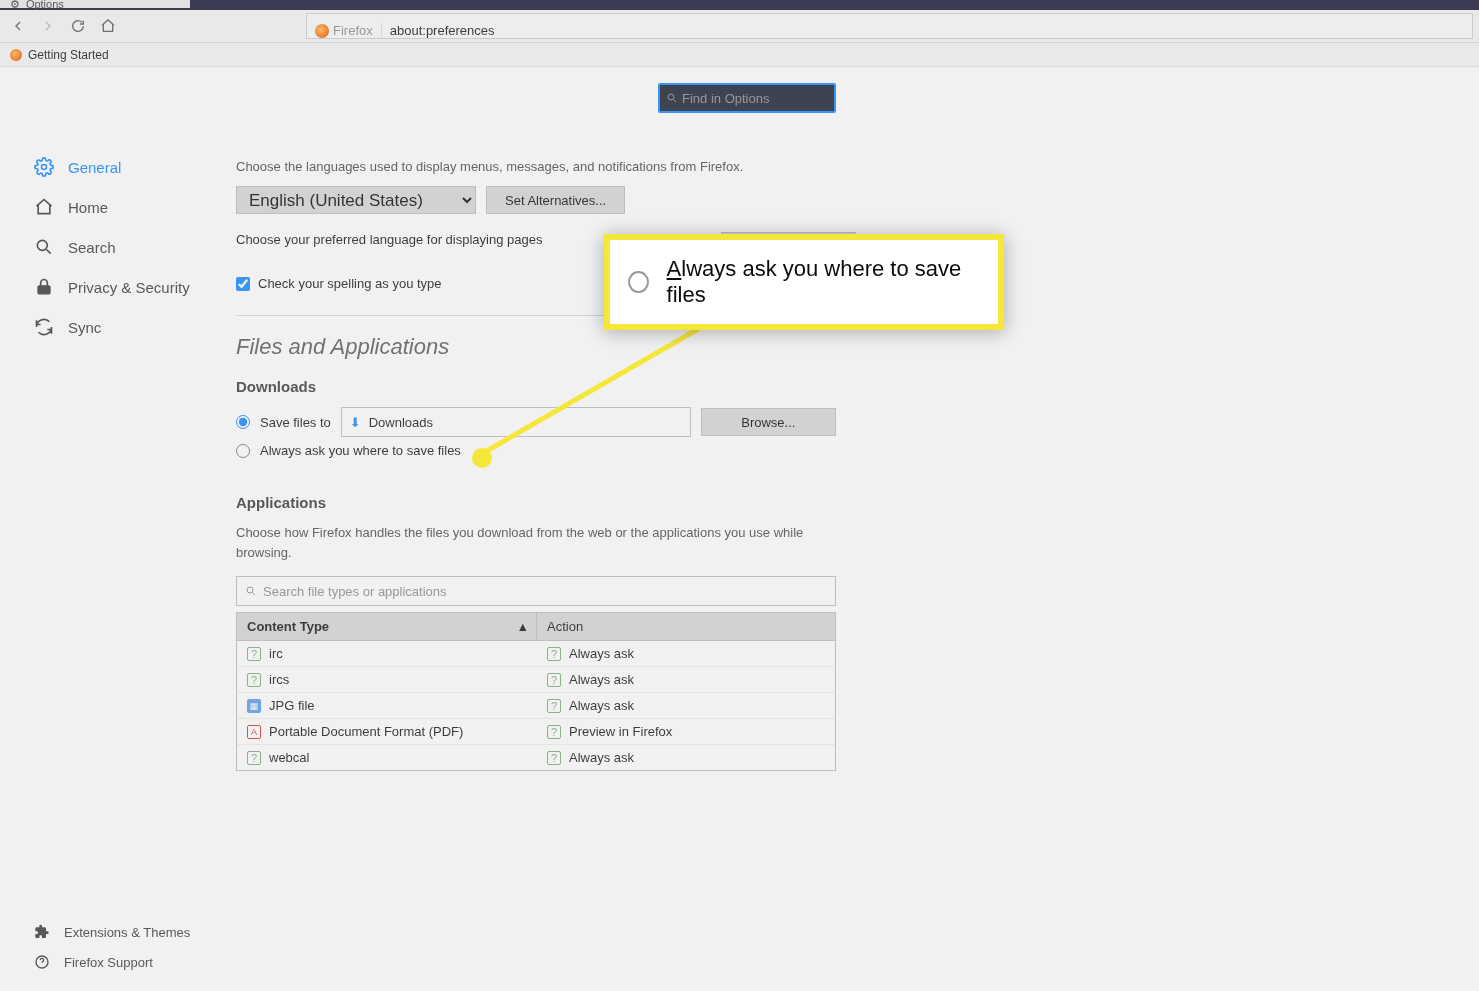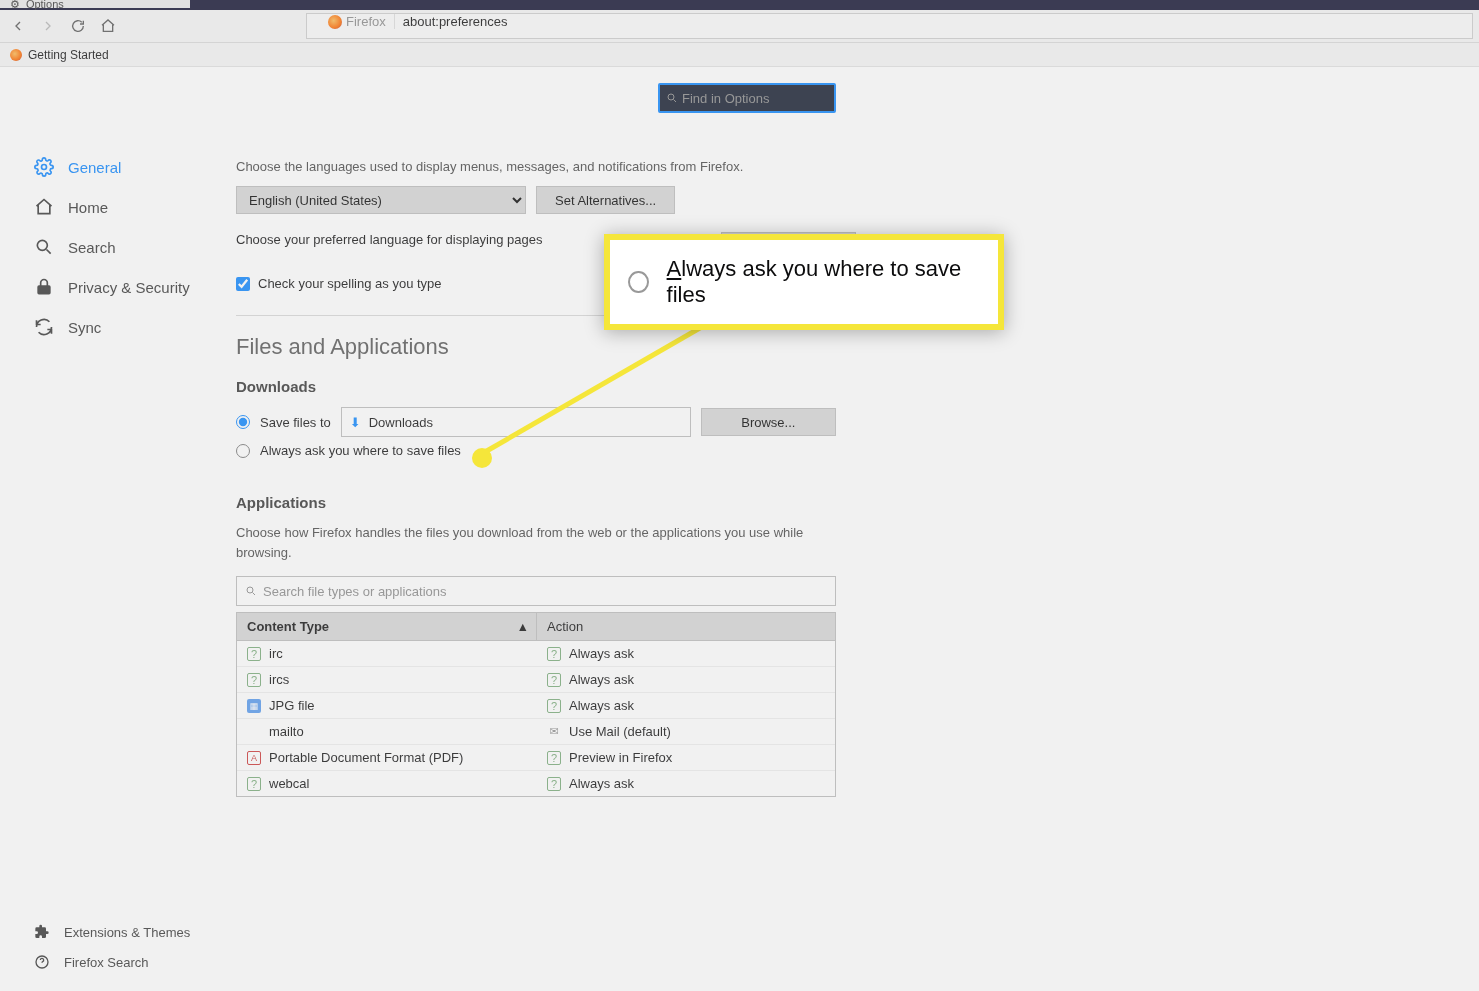--- a/index.html
+++ b/index.html
@@ -51,22 +51,22 @@
   color:#555;
 }
 .nav-btn svg { width:16px; height:16px; stroke:#555; }
 .url-bar {
   margin-left: 180px;
   height: 26px;
   flex: 1;
   background: #fafafa;
   border: 1px solid #ccc;
   display:flex;
-  align-items:flex-start;
-  padding:0 21px;
+  align-items:flex-end;
+  padding:0 8px;
   gap:8px;
   font-size:13px;
 }
 .url-badge {
   display:flex; align-items:center; gap:4px;
   color:#888;
   padding-right:8px;
   border-right:1px solid #ddd;
 }
 .ff-dot {
@@ -131,25 +131,25 @@
   display:flex;
   align-items:center;
   padding:0 6px;
   gap:4px;
   font-size:13px;
   color:#888;
 }
 .lang-desc { font-size:13px; color:#444; margin-top:80px; }
 .row { display:flex; align-items:center; gap:10px; margin-top:12px; }
 select.lang-select {
-  width: 290px; height:28px;
+  width: 240px; height:28px;
   background:#d6d6d6;
   border:1px solid #bbb;
   padding:0 8px;
-  font-size:13px;
+  font-size:17px;
 }
 .btn-gray {
   background:#d6d6d6;
   border:1px solid #bbb;
   height:28px;
   padding:0 18px;
   font-size:13px;
   cursor:pointer;
 }
 .pref-lang-row {
@@ -164,20 +164,21 @@
 }
 hr.div {
   border:none; border-top:1px solid #d7d7d7;
   margin:24px 0 18px 0;
 }
 h2.section-title {
   font-size:22px;
   font-weight:400;
   color:#555;
   margin-bottom:18px;
+  font-style:italic;
 }
 .sub-h {
   font-size:15px; font-weight:600; color:#333;
   margin-bottom:12px;
 }
 .radio-row { display:flex; align-items:center; gap:10px; margin-bottom:6px; }
 input[type=radio] { width:14px; height:14px; accent-color:#0a84ff; }
 .path-input {
   width:350px; height:30px;
   border:1px solid #bbb;
@@ -351,21 +352,21 @@
         <svg viewBox="0 0 24 24" fill="#333">
             <path d="M20 11h-2V7a2 2 0 0 0-2-2h-4V3a2 2 0 1 0-4 0v2H4a2 2 0 0 0-2 2v4h2a2 2 0 1 1 0 4H2v4a2 2 0 0 0 2 2h4v-2a2 2 0 1 1 4 0v2h4a2 2 0 0 0 2-2v-4h2a2 2 0 1 0 0-4z"></path>
           </svg>
         <span>Extensions &amp; Themes</span>
       </div>
       <div class="side-item">
         <svg viewBox="0 0 24 24" fill="none" stroke="#333" stroke-width="2">
             <circle cx="12" cy="12" r="9"></circle>
             <path d="M9.5 9a2.5 2.5 0 1 1 3.5 2.3c-.8.4-1 1-1 1.7M12 17h.01"></path>
           </svg>
-        <span>Firefox Search</span>
+        <span>Firefox Support</span>
       </div>
     </div>
   </div>
 
   <div class="main">
     <div class="find-box">
       <svg width="12" height="12" viewBox="0 0 24 24" fill="none" stroke="#888" stroke-width="2">
           <circle cx="10" cy="10" r="6"></circle>
           <path d="M20 20l-5-5"></path>
         </svg>
@@ -454,30 +455,20 @@
               <span class="mini-icon jpg">▦</span>
               <span>JPG file</span>
             </div>
                    <div class="cell action">
               <span class="mini-icon ask">?</span>
               <span>Always ask</span>
             </div>
           </div>
           <div class="app-row">
             <div class="cell type">
-              <span class="mini-icon"></span>
-              <span>mailto</span>
-            </div>
-                   <div class="cell action">
-              <span class="mini-icon mail">✉</span>
-              <span>Use Mail (default)</span>
-            </div>
-          </div>
-          <div class="app-row">
-            <div class="cell type">
               <span class="mini-icon pdf">A</span>
               <span>Portable Document Format (PDF)</span>
             </div>
                    <div class="cell action">
               <span class="mini-icon ask">?</span>
               <span>Preview in Firefox</span>
             </div>
           </div>
           <div class="app-row">
             <div class="cell type">

